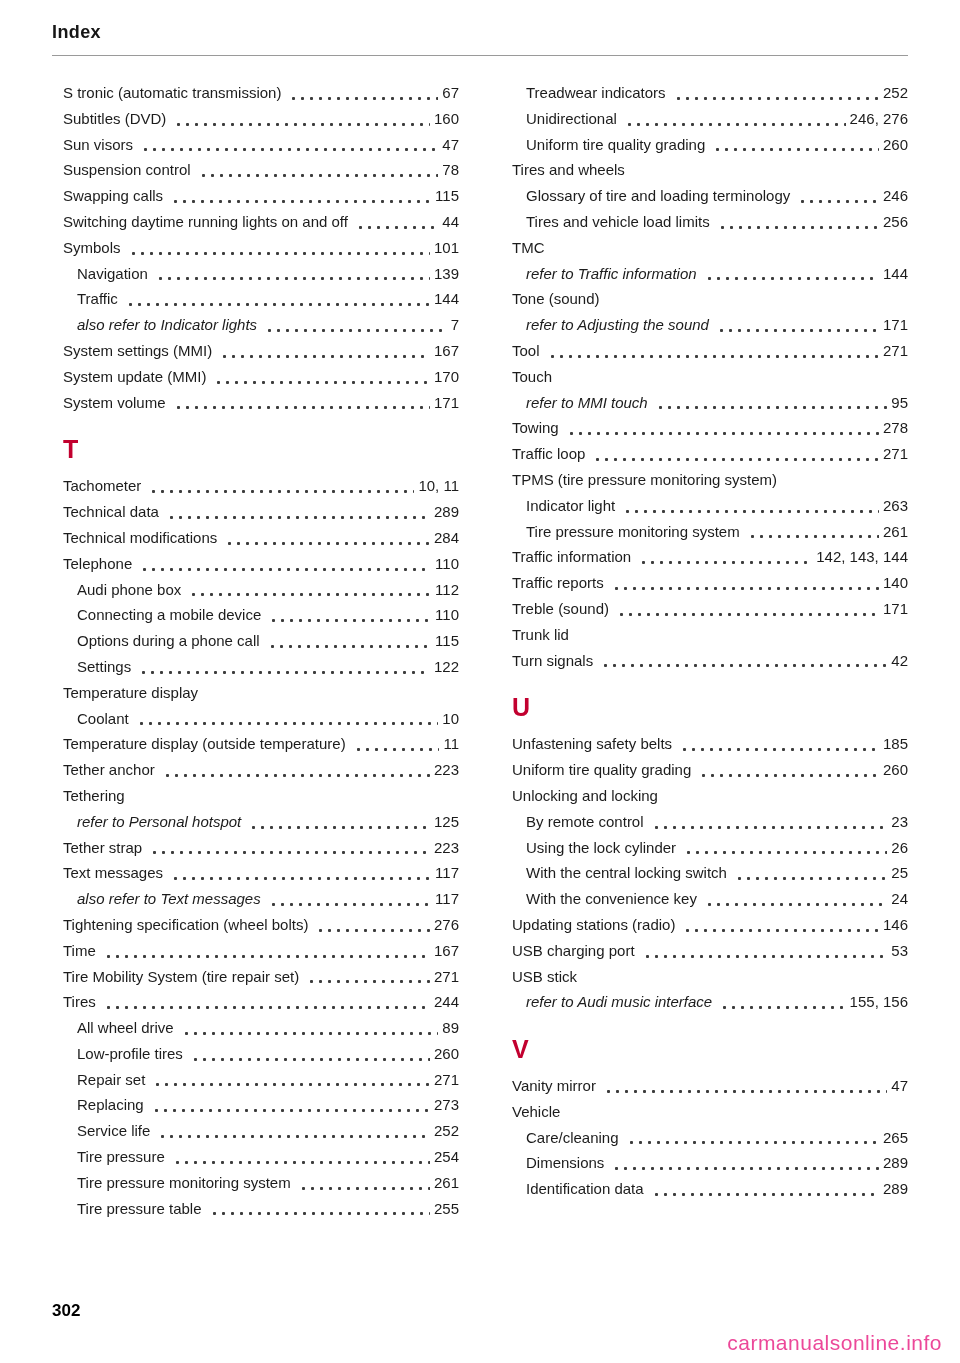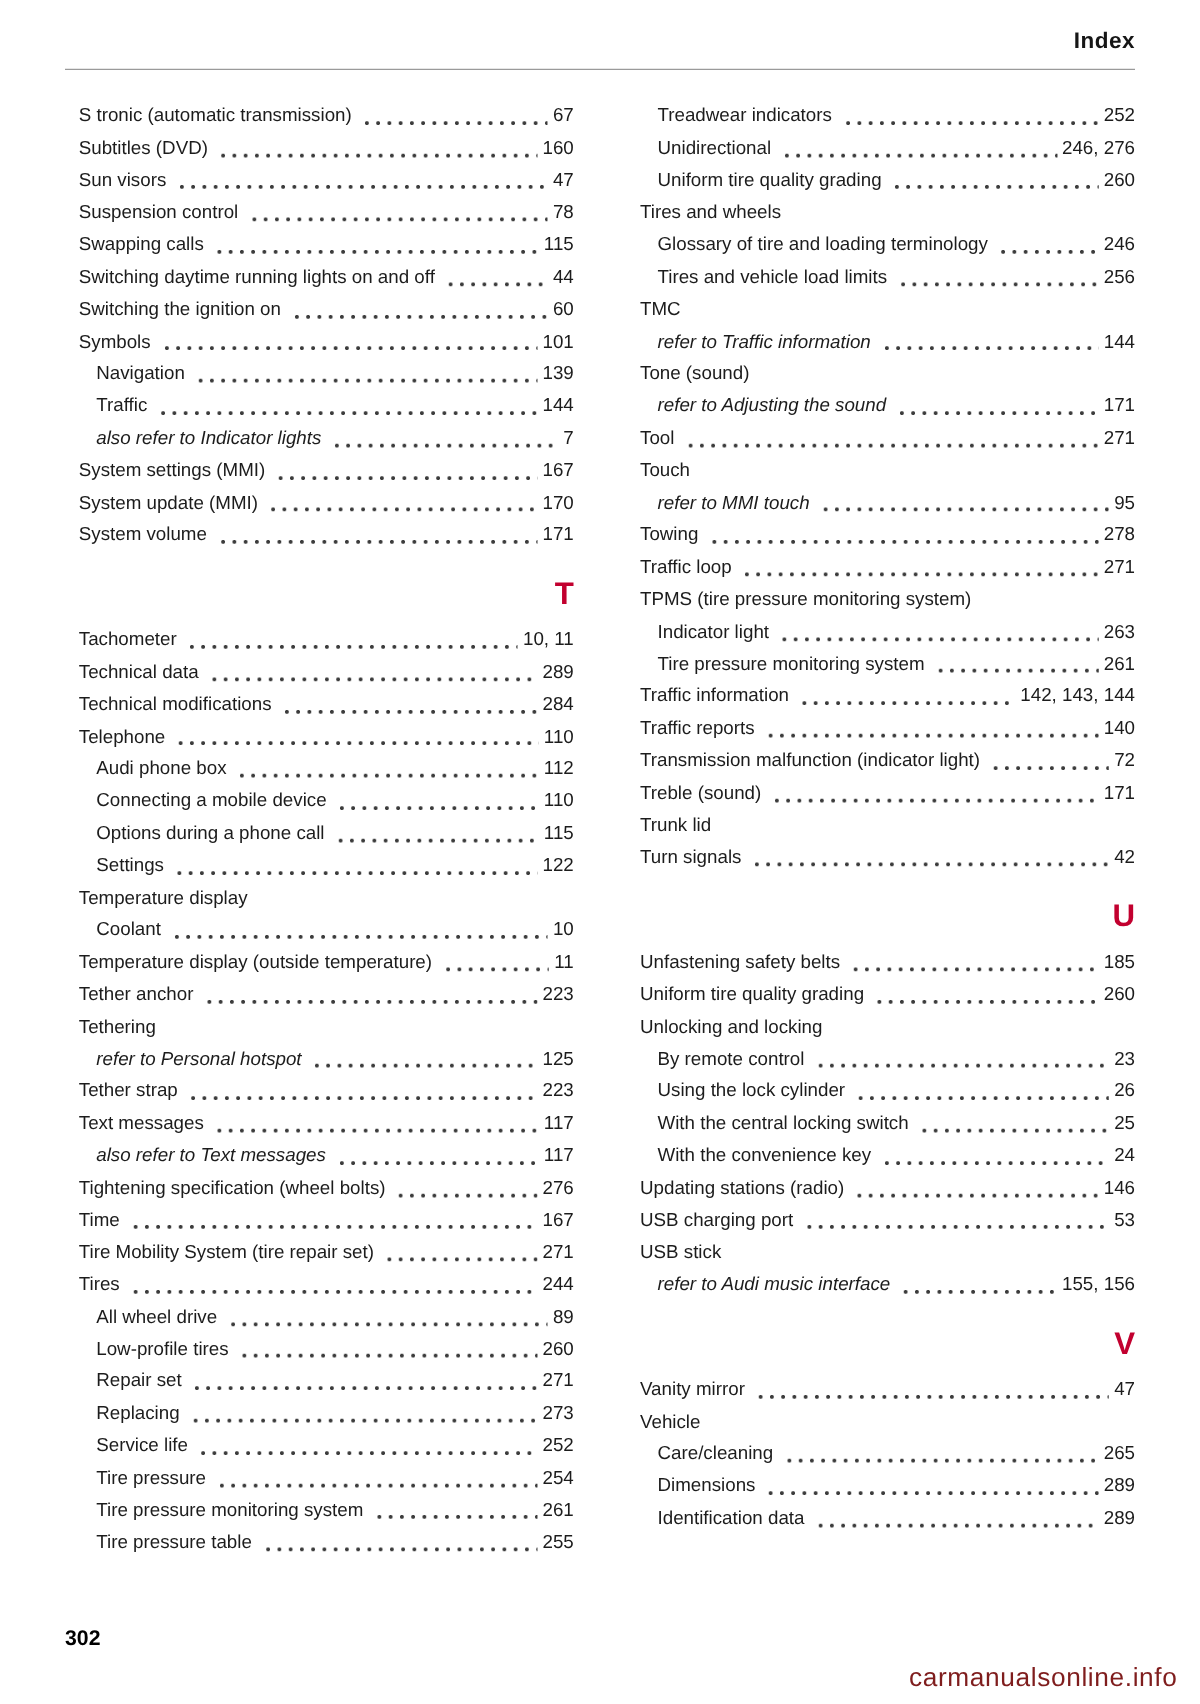--- a/index.html
+++ b/index.html
@@ -7,21 +7,20 @@
   body {
     font-family: "Liberation Sans", "DejaVu Sans", sans-serif;
     color: #1c1c1c;
   }
   .sheet {
     position: relative;
     width: 960px;
     height: 1363px;
     background: #ffffff;
     overflow: hidden;
-    text-align: right;
   }
   .page-header {
     margin: 22px 52px 0 52px;
     padding-bottom: 12px;
     border-bottom: 1px solid #9a9a9a;
   }
   .page-header h1 {
     font-size: 18px;
     font-weight: bold;
     color: #161616;
@@ -69,21 +68,21 @@
     bottom: 42px;
     font-size: 17px;
     font-weight: bold;
     color: #000000;
   }
   .watermark {
     position: absolute;
     right: 18px;
     bottom: 8px;
     font-size: 21px;
-    color: #7f1d1d;
+    color: #ec4899;
     letter-spacing: 0.5px;
   }
 </style>
 </head>
 <body>
 
 <div class="sheet">
   <header class="page-header">
     <h1>Index</h1>
   </header>
@@ -114,25 +113,20 @@
           <span class="label">Swapping calls</span>
           <span class="dots"></span>
           <span class="page-num">115</span>
         </div>
         <div class="entry">
           <span class="label">Switching daytime running lights on and off</span>
           <span class="dots"></span>
           <span class="page-num">44</span>
         </div>
         <div class="entry">
-          <span class="label">Switching the ignition on</span>
-          <span class="dots"></span>
-          <span class="page-num">60</span>
-        </div>
-        <div class="entry">
           <span class="label">Symbols</span>
           <span class="dots"></span>
           <span class="page-num">101</span>
         </div>
         <div class="entry indent">
           <span class="label">Navigation</span>
           <span class="dots"></span>
           <span class="page-num">139</span>
         </div>
         <div class="entry indent">
@@ -386,25 +380,20 @@
         </div>
         <div class="entry">
           <span class="label">Traffic information</span>
           <span class="dots"></span>
           <span class="page-num">142, 143, 144</span>
         </div>
         <div class="entry">
           <span class="label">Traffic reports</span>
           <span class="dots"></span>
           <span class="page-num">140</span>
-        </div>
-        <div class="entry">
-          <span class="label">Transmission malfunction (indicator light)</span>
-          <span class="dots"></span>
-          <span class="page-num">72</span>
         </div>
         <div class="entry">
           <span class="label">Treble (sound)</span>
           <span class="dots"></span>
           <span class="page-num">171</span>
         </div>
         <div class="entry">
           <span class="label">Trunk lid</span>
         </div>
         <div class="entry">

